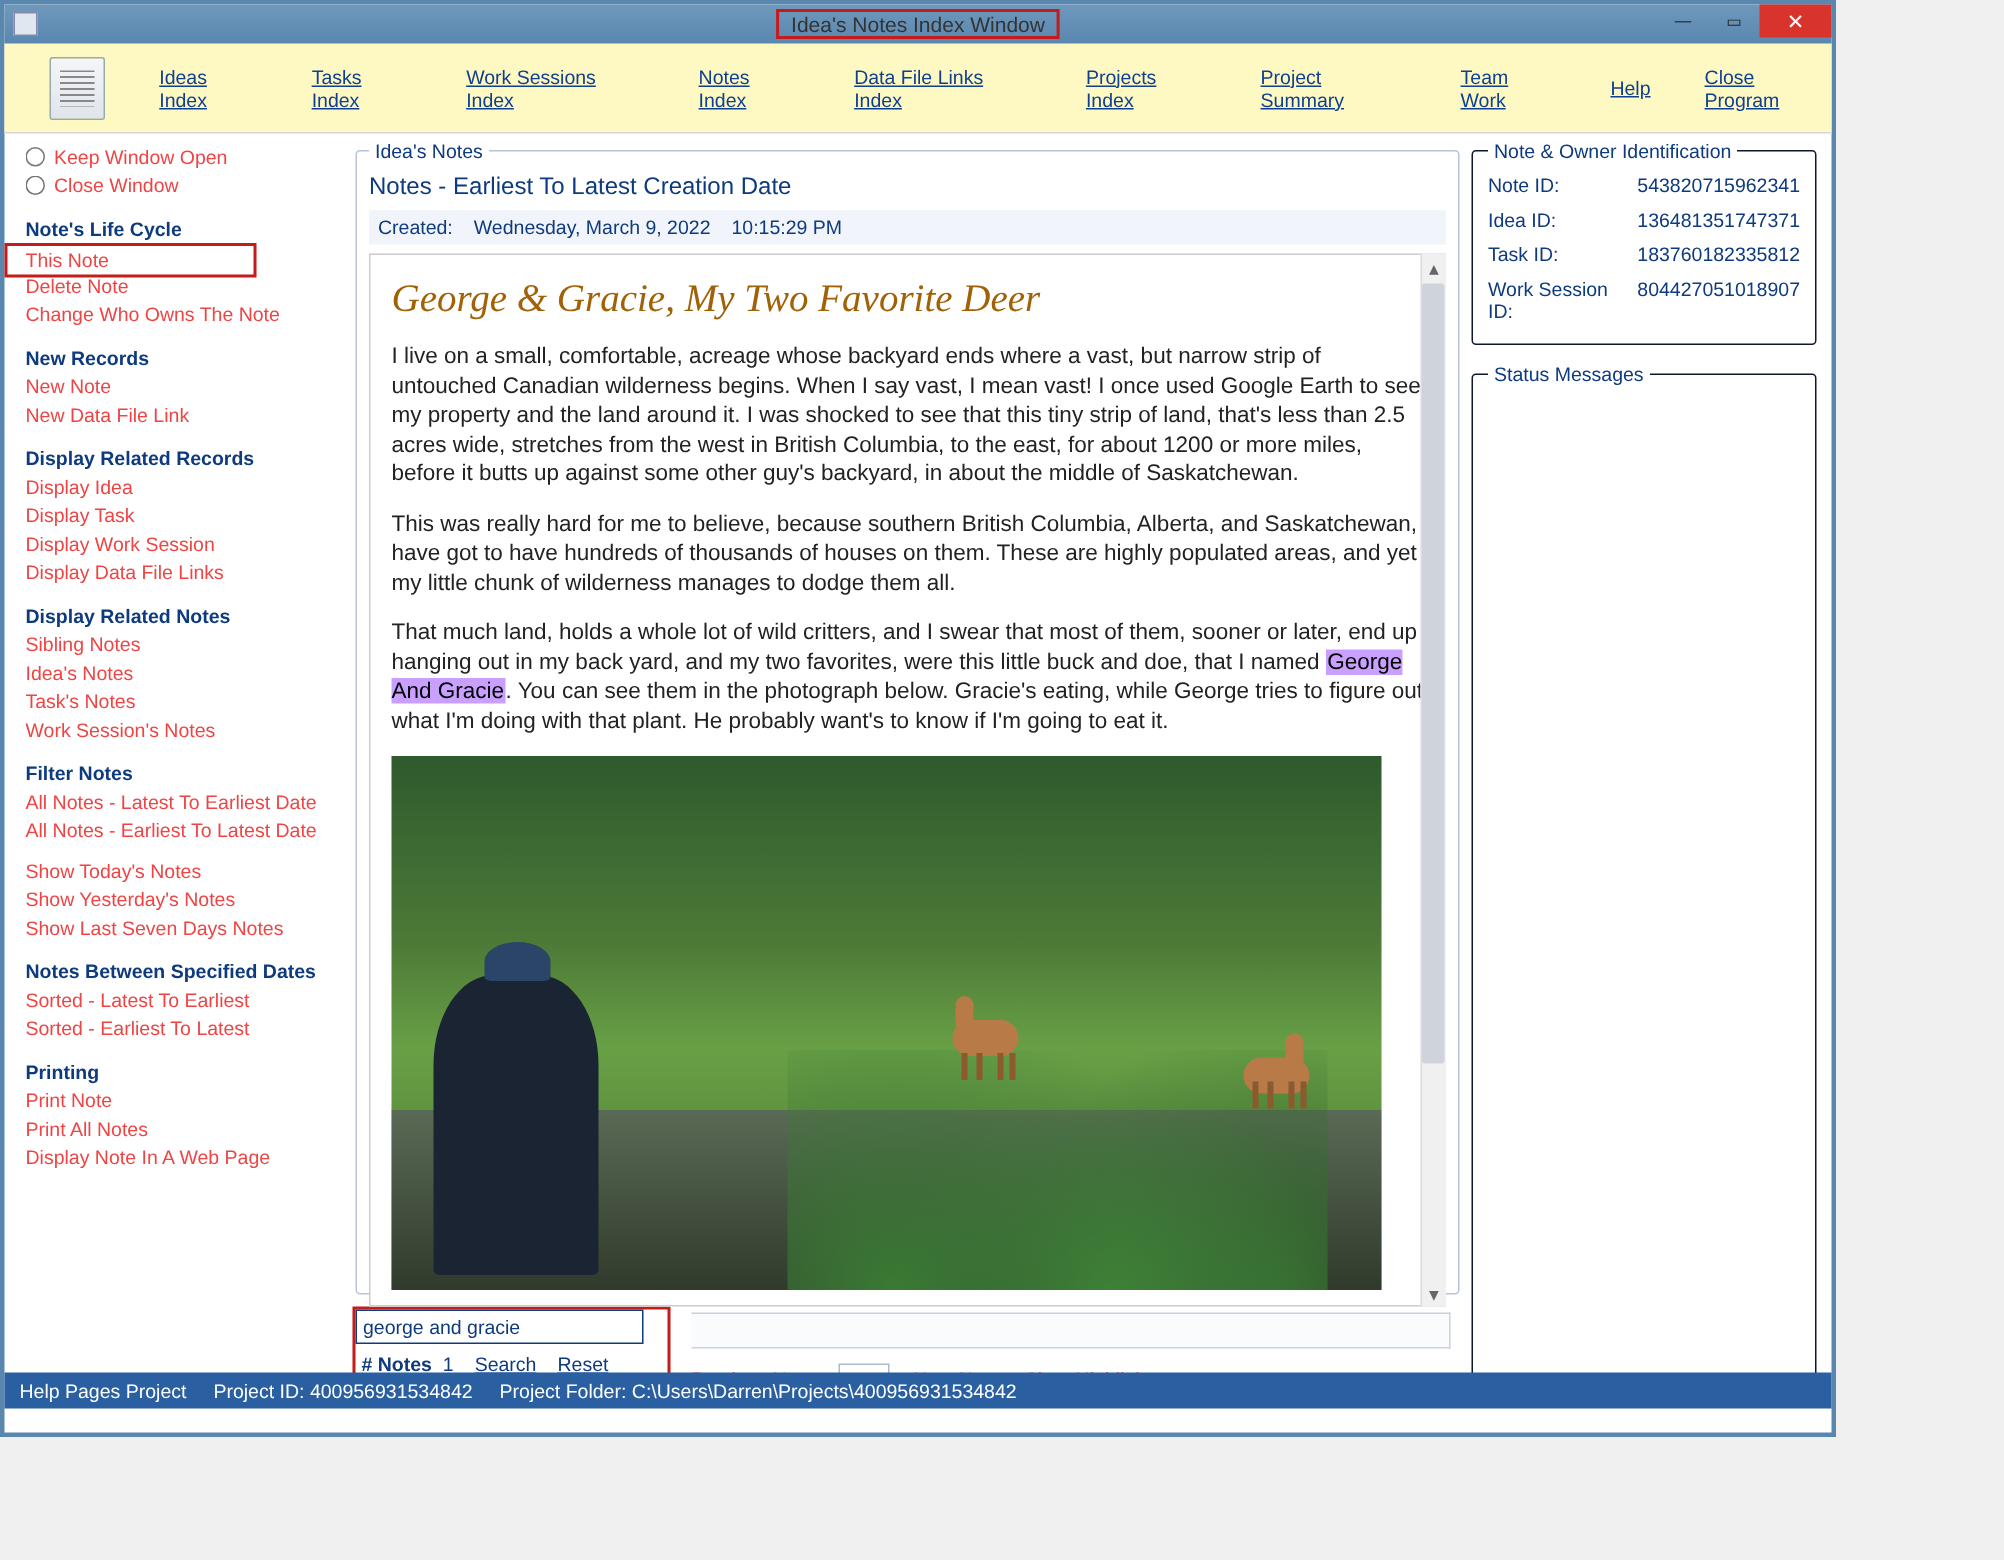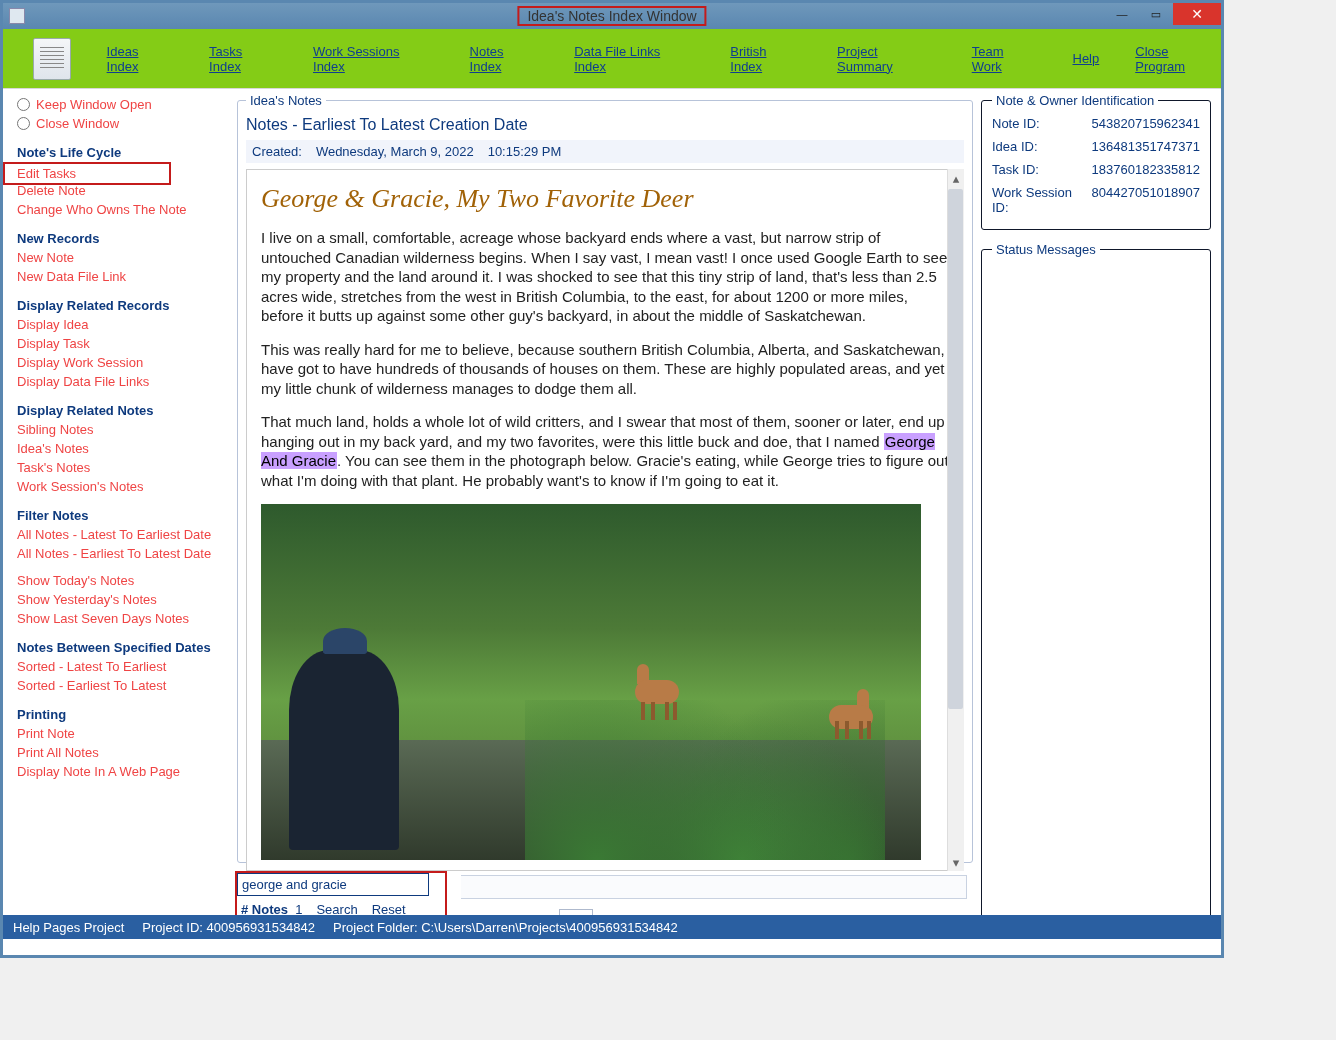--- a/index.html
+++ b/index.html
@@ -58,21 +58,21 @@
     font-size: 11px;
   }
   .win-close { width: 48px; background: #d9342c; color: #fff; font-size: 14px; }
   .menubar {
     height: 60px;
     display: flex;
     align-items: center;
     gap: 36px;
     padding-left: 30px;
     border-bottom: 1px solid #d8d8d8;
-    background: #84cc16;
+    background: #fef9c3;
   }
   .menubar .doc-icon {
     width: 38px; height: 42px;
     background: linear-gradient(#f4f6f8,#dfe5ec);
     border: 1px solid #9aa;
     border-radius: 2px;
     position: relative;
   }
   .menubar .doc-icon::before {
     content: ""; position: absolute;
@@ -276,42 +276,42 @@
     </div>
   </div>
 
   <div class="menubar">
     <div class="doc-icon"></div>
     <a>Ideas Index</a>
     <a>Tasks Index</a>
     <a>Work Sessions Index</a>
     <a>Notes Index</a>
     <a>Data File Links Index</a>
-    <a>British Index</a>
+    <a>Projects Index</a>
     <a>Project Summary</a>
     <a>Team Work</a>
     <a>Help</a>
     <a>Close Program</a>
   </div>
 
   <div class="content">
 
     <div class="sidebar">
       <div class="radio-row">
         <input type="radio" name="winopt" style="">
         <span class="side-link" style="margin:0">Keep Window Open</span>
       </div>
       <div class="radio-row">
         <input type="radio" name="winopt" style="">
         <span class="side-link" style="margin:0">Close Window</span>
       </div>
 
       <div class="section-heading">Note's Life Cycle</div>
       <div class="edit-note-box">
-        <div class="side-link" style="margin:0">Edit Tasks</div>
+        <div class="side-link" style="margin:0">This Note</div>
       </div>
       <div class="side-link">Delete Note</div>
       <div class="side-link">Change Who Owns The Note</div>
 
       <div class="section-heading">New Records</div>
       <div class="side-link">New Note</div>
       <div class="side-link">New Data File Link</div>
 
       <div class="section-heading">Display Related Records</div>
       <div class="side-link">Display Idea</div>

